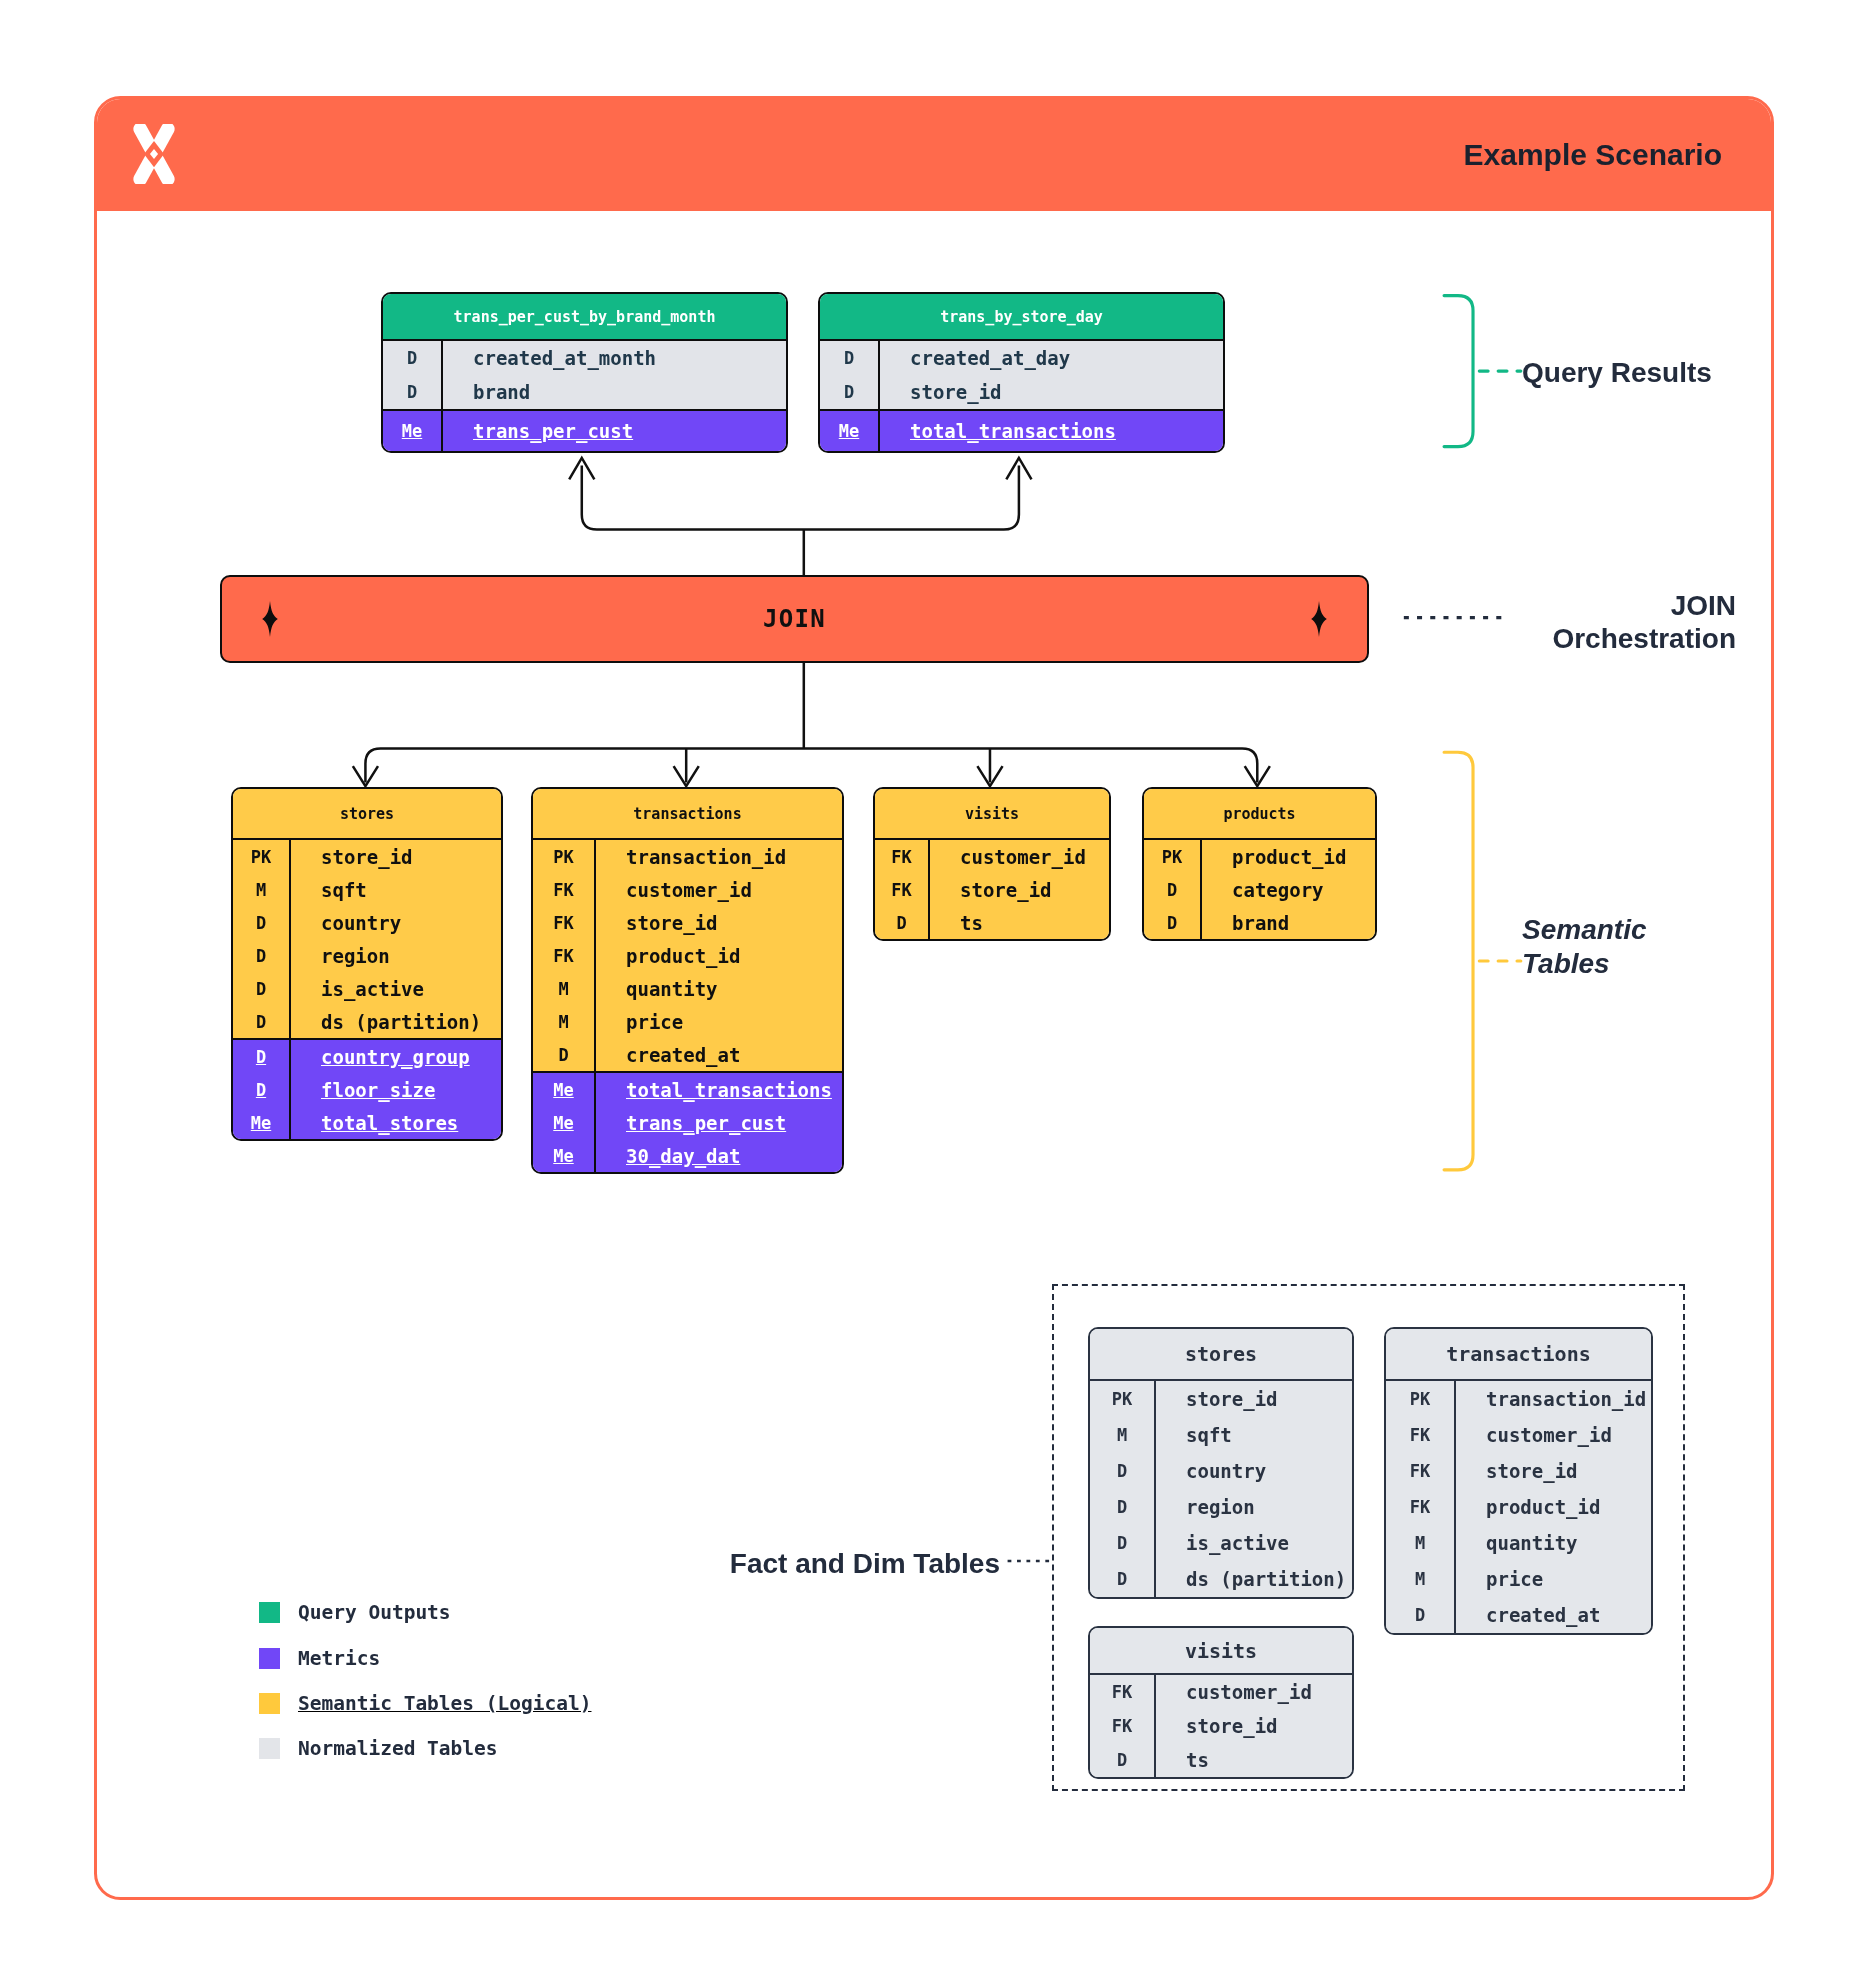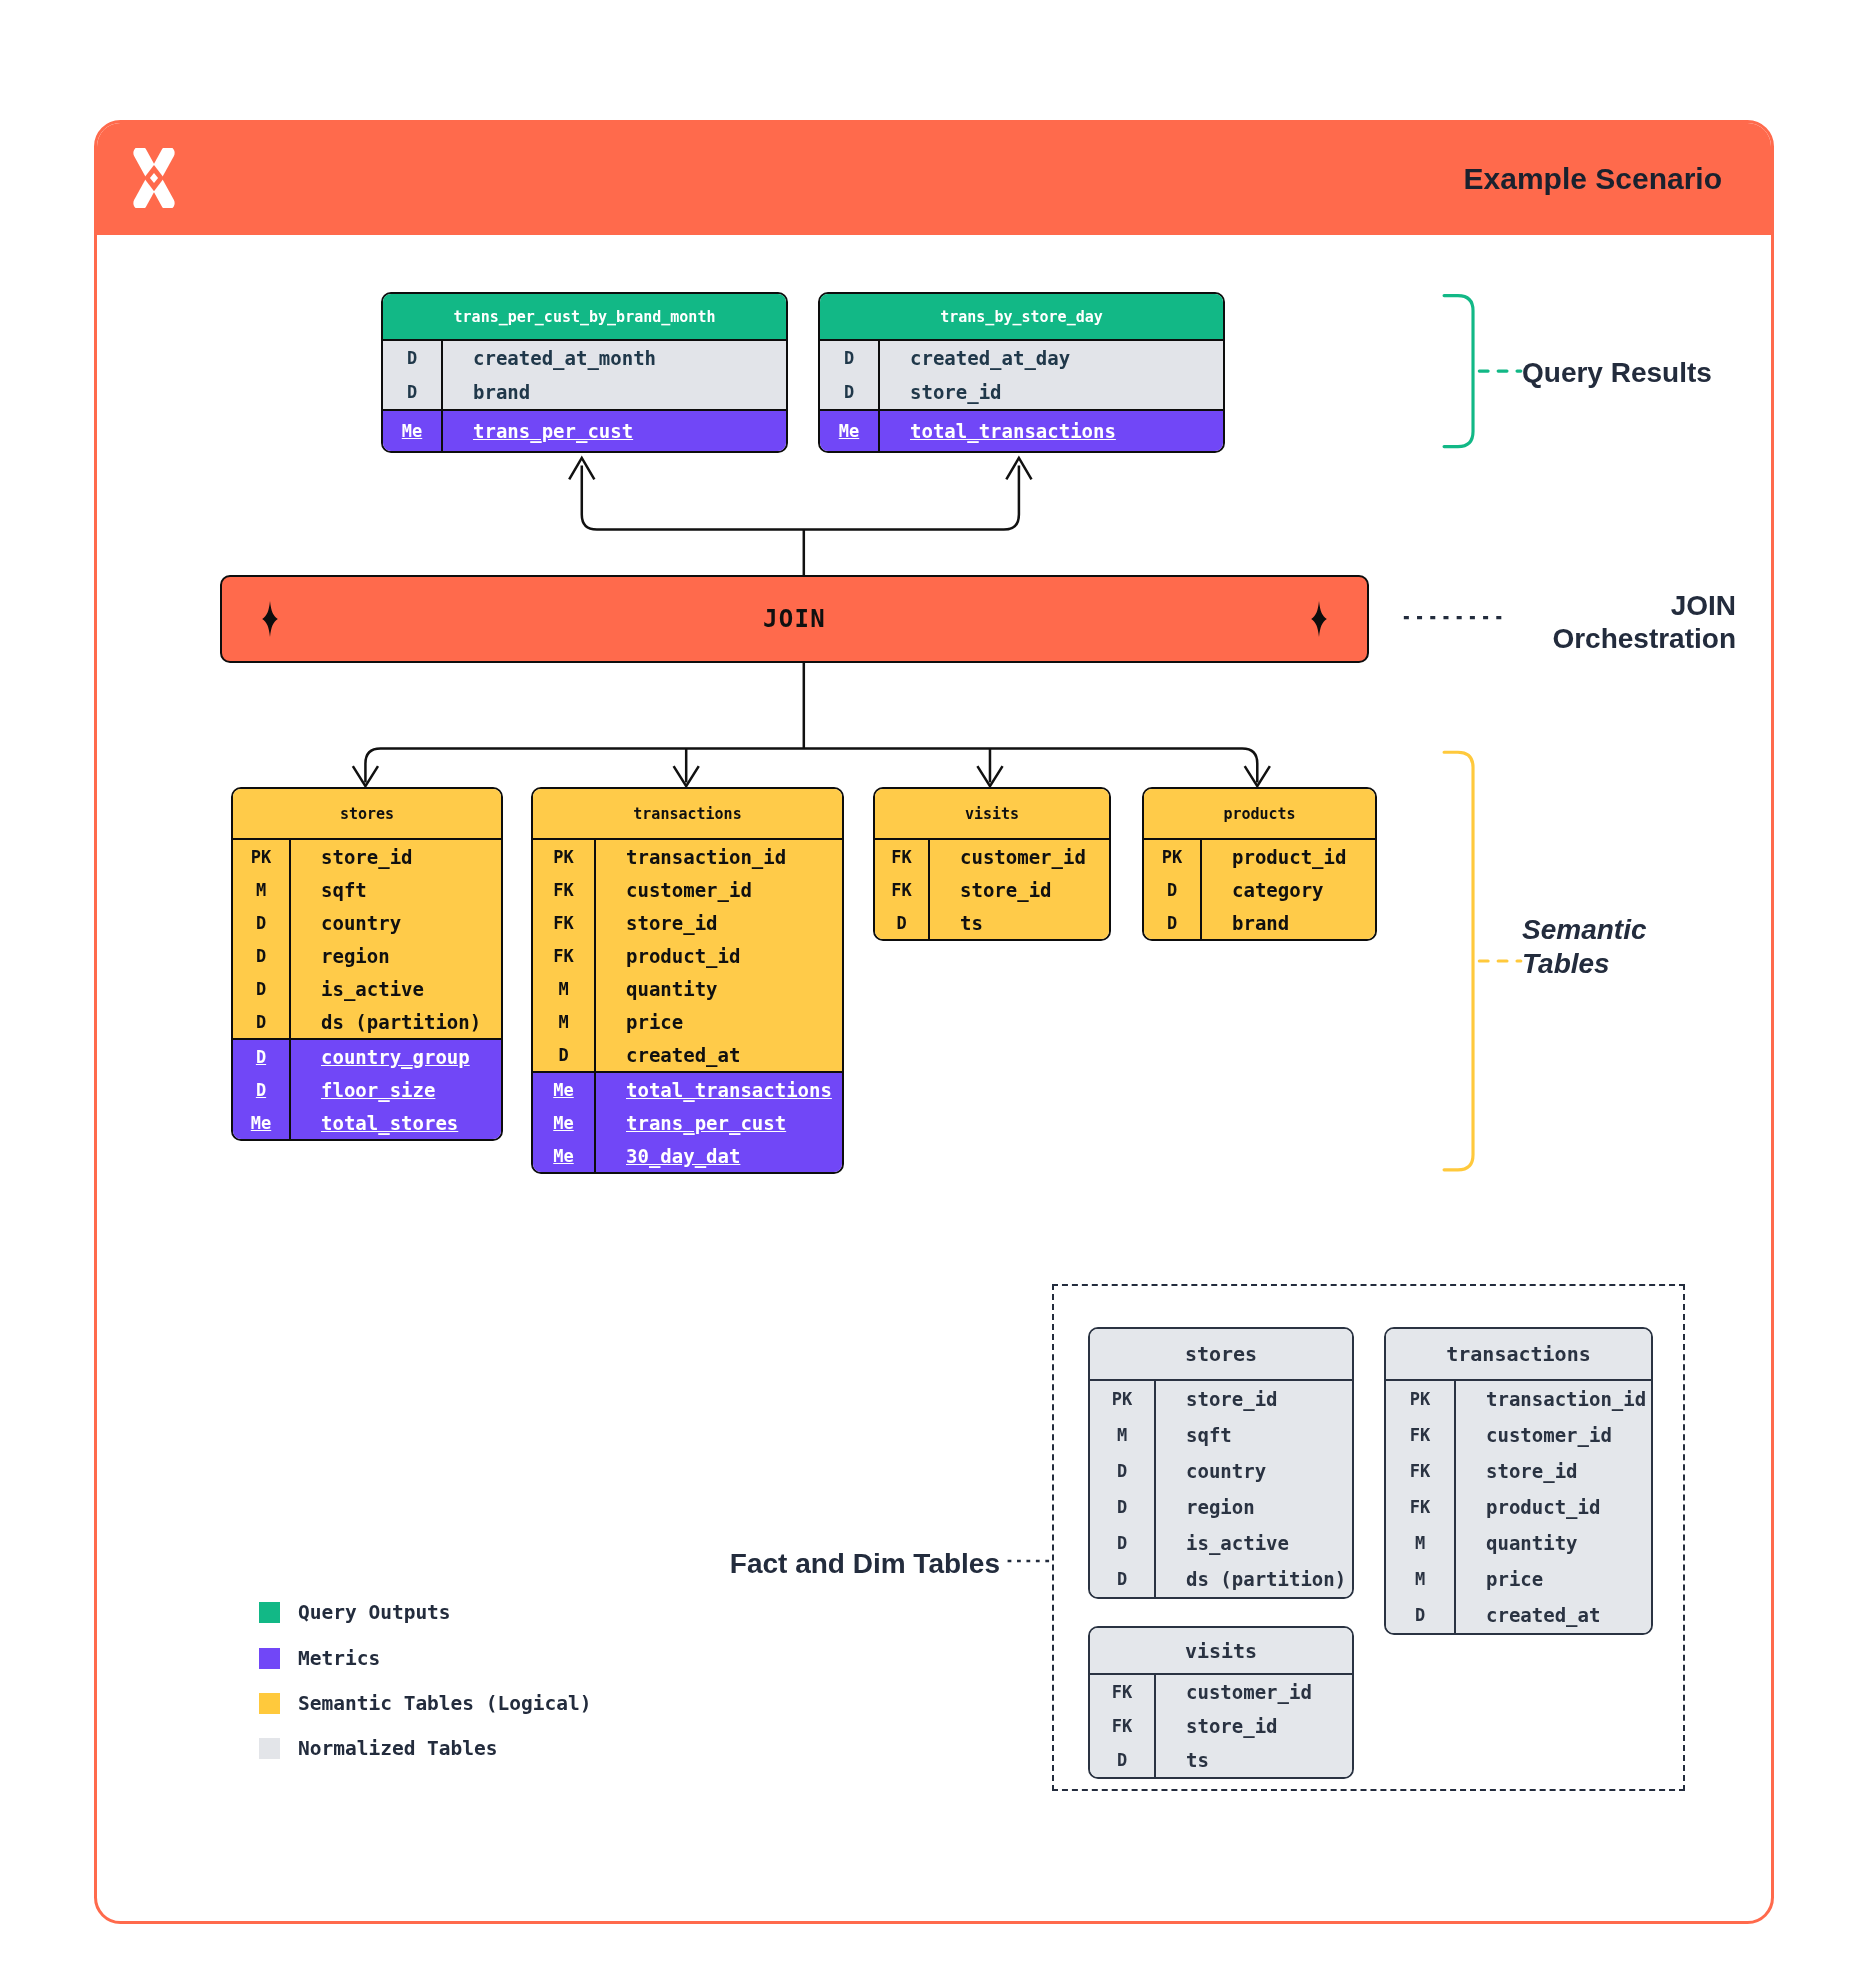--- a/index.html
+++ b/index.html
@@ -1,20 +1,20 @@
 <!DOCTYPE html>
 <html style="font-size:10px"><head>
 <meta charset="utf-8">
 <style>
   html,body{margin:0;padding:0;background:#fff;}
   .page{position:relative;width:1868px;height:1985px;background:#fff;font-family:"Liberation Sans",sans-serif;}
 
   
   .card{position:absolute;left:94px;top:96px;width:1674px;height:1798px;
-        border:3.1px solid #FF6A4C;border-radius:26.4px;background:#fff;overflow:hidden;margin-top:24px;}
+        border:3.1px solid #FF6A4C;border-radius:26.4px;background:#fff;overflow:hidden;}
   .card-header{position:absolute;left:0;top:0;right:0;height:112px;background:#FF6A4C;}
   .card-title{position:absolute;right:49px;top:50%;transform:translateY(-50%);
         font-size:30px;font-weight:bold;color:#1A212E;}
 
   
   .overlay{position:absolute;left:0;top:0;width:1868px;height:1985px;pointer-events:none;}
 
   
   .tbl{position:absolute;border:2.5px solid var(--bc,#0d0d0d);border-radius:10px;overflow:hidden;
        font-family:"DejaVu Sans Mono",monospace;font-weight:bold;}
@@ -373,21 +373,21 @@
     </div>
 
   <div class="leg-item" style="top:1601px;">
     <span class="leg-sw" style="background: rgb(18, 184, 134);"></span>
     <span class="leg-tx">Query Outputs</span>
   </div>
   <div class="leg-item" style="top:1647px;">
     <span class="leg-sw" style="background: rgb(113, 71, 247);"></span>
     <span class="leg-tx">Metrics</span>
   </div>
-  <div class="leg-item" style="top:1692px;">
+  <div class="leg-item" style="top:1692px;text-decoration:underline;">
     <span class="leg-sw" style="background: rgb(255, 201, 60);"></span>
     <span class="leg-tx">Semantic Tables (Logical)</span>
   </div>
   <div class="leg-item" style="top:1737px;">
     <span class="leg-sw" style="background: rgb(227, 229, 233);"></span>
     <span class="leg-tx">Normalized Tables</span>
   </div>
 
 </div>
 

